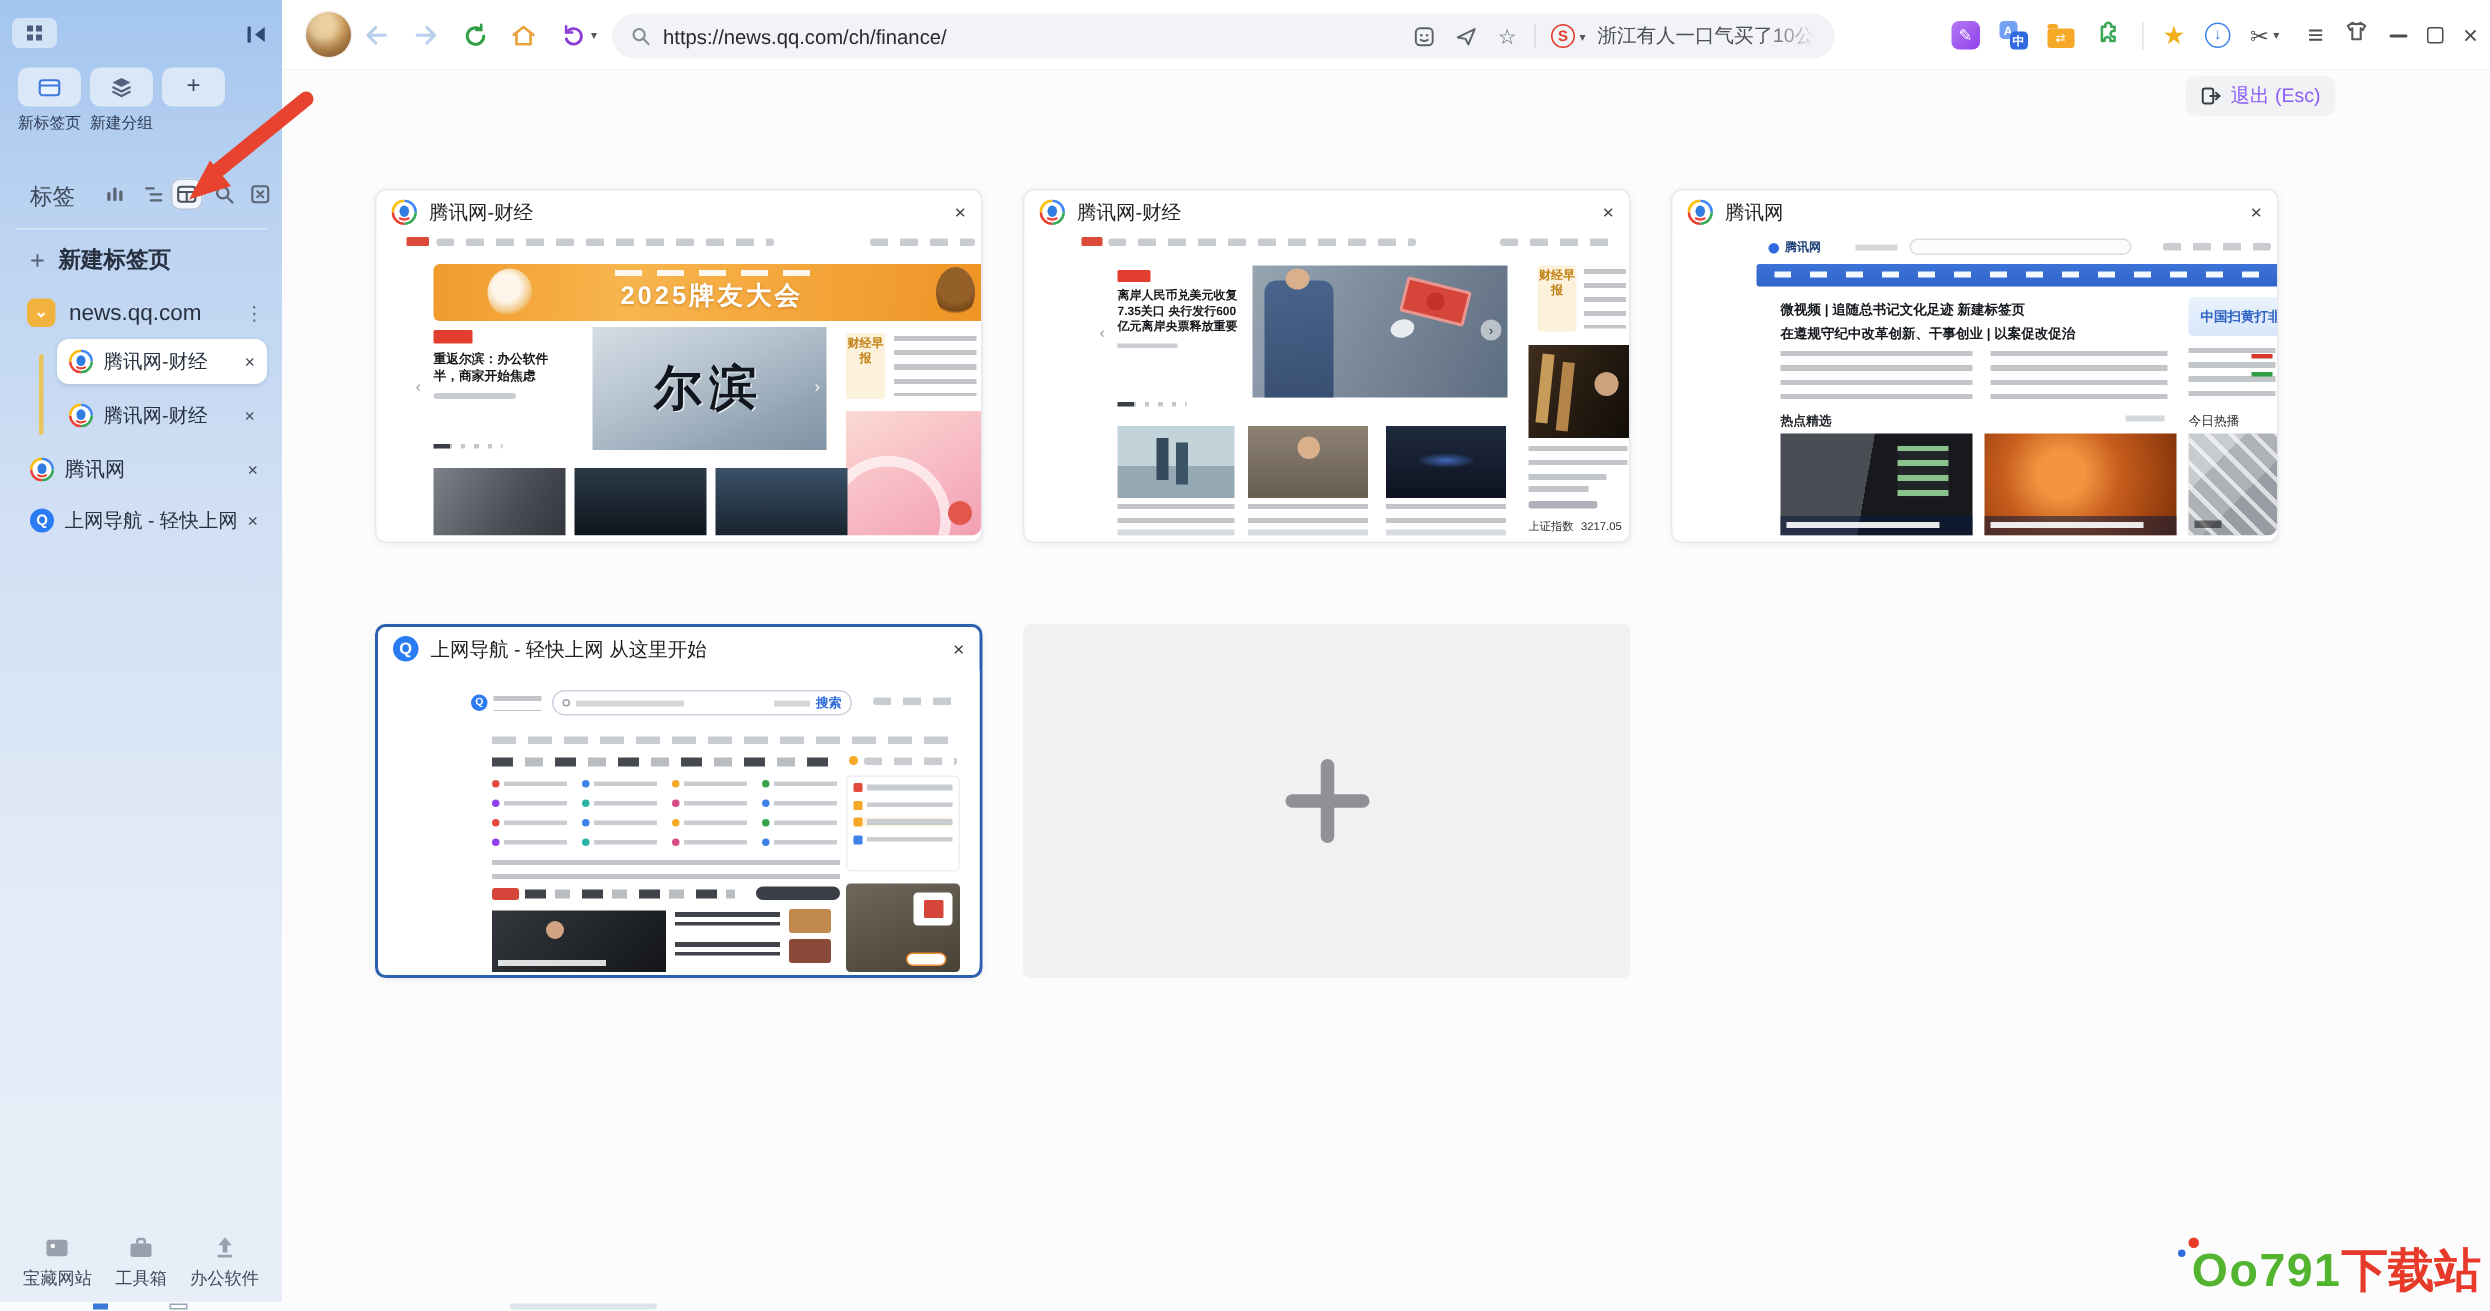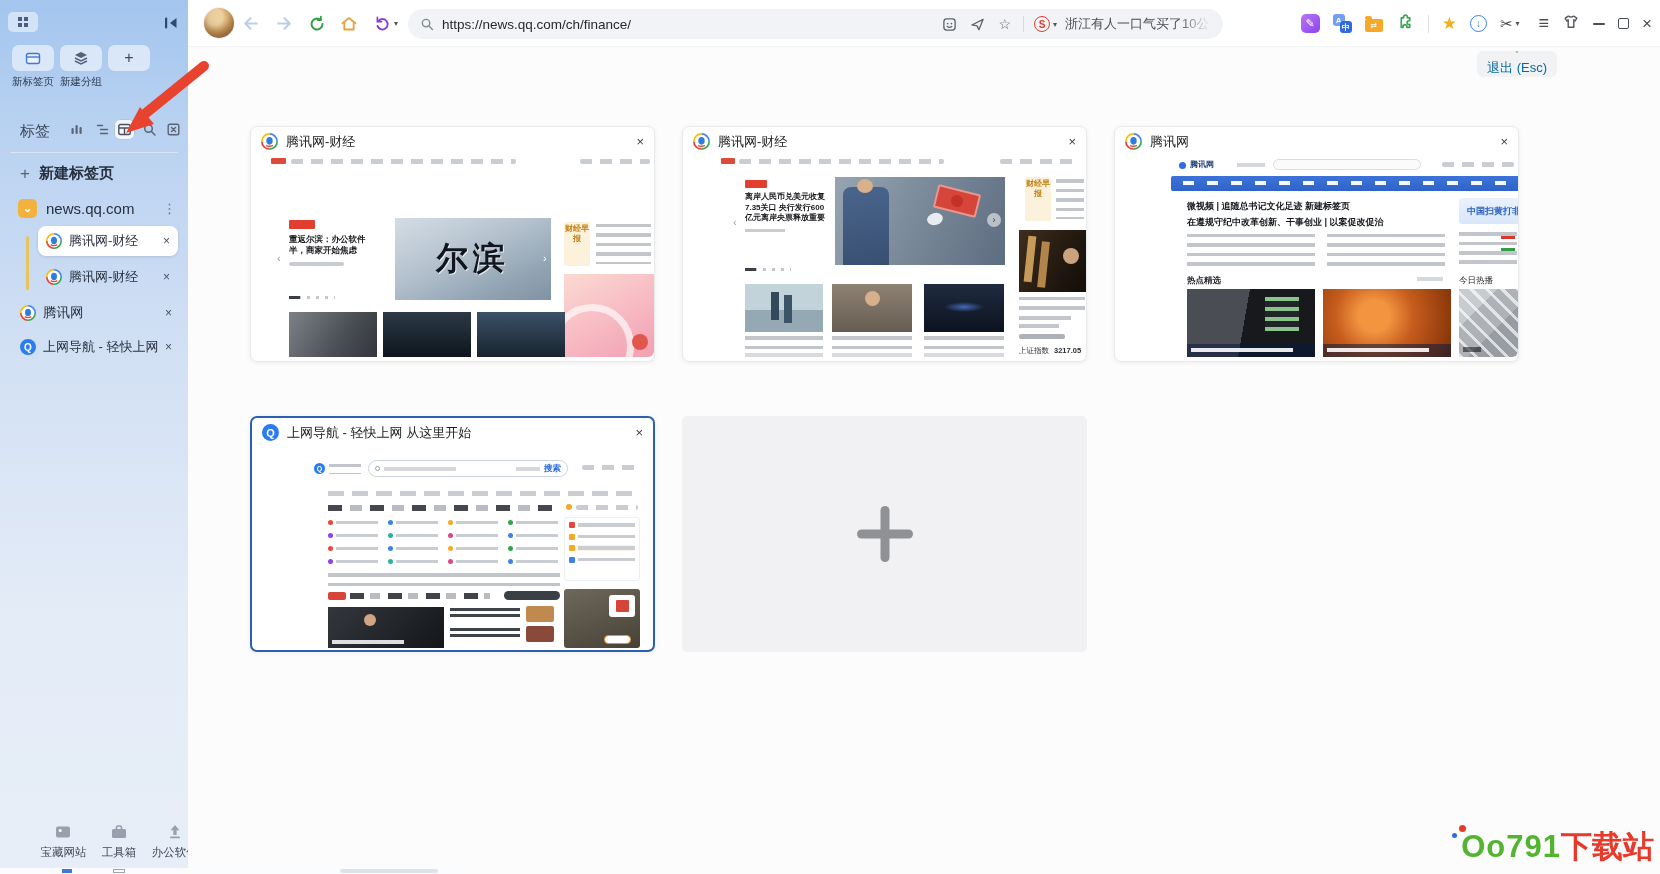--- a/index.html
+++ b/index.html
@@ -36,21 +36,21 @@
   .tab-row { display:flex; align-items:center; height:30px; padding:0 8px; border-radius:8px; }
   .tab-label { font-size:13px; color:#27303f; margin-left:7px; white-space:nowrap; overflow:hidden; text-overflow:ellipsis; flex:1; }
   .tab-close { color:#49505e; font-size:12px; margin-left:6px; }
   .pill-sel { left:38px; top:226px; width:140px; background:#fff; box-shadow:0 1px 3px rgba(40,60,90,.15); }
   .pill-2 { left:38px; top:262px; width:140px; }
   .root-1 { left:12px; top:298px; width:168px; }
   .root-2 { left:12px; top:332px; width:168px; }
   .fav { width:16px; height:16px; flex:0 0 16px; }
   .qfav { width:16px; height:16px; flex:0 0 16px; border-radius:50%; background:#2b7bf3; color:#fff; font-size:10px; font-weight:800;
     display:flex; align-items:center; justify-content:center; }
-  .dock { left:0; bottom:14px; width:188px; display:flex; justify-content:space-evenly;margin-left:25px; }
+  .dock { left:0; bottom:14px; width:188px; display:flex; justify-content:space-evenly; }
   .dock-item { display:flex; flex-direction:column; align-items:center; gap:4px; }
   .dock-label { font-size:11.5px; color:#3f4856; }
   .red-arrow { left:96px; top:50px; width:120px; height:92px; z-index:6; }
 
   
   .topbar { position:absolute; left:188px; top:0; width:1472px; height:47px; background:#fff; border-bottom:1px solid #f2f3f4; }
   .avatar { left:16px; top:8px; width:30px; height:30px; border-radius:50%;
     background:radial-gradient(circle at 35% 30%,#ecd0a0 0 28%,#cf9f60 55%,#8a6334 100%);
     box-shadow:inset 0 -7px 9px rgba(90,50,20,.35), 0 0 0 1px rgba(0,0,0,.05); }
   .navico { top:11px; width:25px; height:25px; display:flex; align-items:center; justify-content:center; }
@@ -84,21 +84,21 @@
   .scissors { display:flex; align-items:center; gap:2px; color:#4a4d52; font-size:15px; }
   .scissors .caret { margin-left:1px; }
   .hamb { font-size:18px; color:#4a4d52; margin-left:6px; }
   .win-min { width:12px; height:2px; background:#4a4d52; border-radius:1px; }
   .win-max { width:11px; height:11px; border:1.6px solid #4a4d52; border-radius:2px; }
   .win-close { font-size:17px; color:#4a4d52; line-height:1; }
 
   
   .overview { position:absolute; left:188px; top:47px; width:1472px; height:827px; background:#fcfcfd; }
   .exit { right:103px; top:4px; height:26px; display:flex; align-items:center; gap:6px; background:#f1f2f4; border:none; border-radius:6px;
-    padding:0 10px; font-size:13px; color:#0369a1; cursor:default; font-family:inherit;flex-direction:column; }
+    padding:0 10px; font-size:13px; color:#8b5cf6; cursor:default; font-family:inherit; }
   .card { width:405px; height:236px; background:#fff; border:1px solid #e8e9eb; border-radius:7px; box-shadow:0 1px 4px rgba(60,64,67,.08); }
   .c1 { left:62px; top:79px; } .c2 { left:494px; top:79px; } .c3 { left:926px; top:79px; }
   .c4 { left:62px; top:369px; border:2px solid #2c5fae; }
   .card-head { height:29px; display:flex; align-items:center; padding:0 10px; gap:8px; }
   .hfav { width:17px; height:17px; flex:0 0 17px; }
   .hqfav { width:17px; height:17px; flex:0 0 17px; border-radius:50%; background:#2b7bf3; color:#fff; font-size:11px; font-weight:800;
     display:flex; align-items:center; justify-content:center; }
   .card-title { font-size:13px; color:#202124; flex:1; white-space:nowrap; overflow:hidden; text-overflow:ellipsis; }
   .card-close { color:#3c4043; font-size:13px; }
   .thumb { position:relative; height:201px; overflow:hidden; border-radius:0 0 6px 6px; background:#fff; }
@@ -179,21 +179,21 @@
   .t2-poster { left:336px; top:74px; width:68px; height:62px; overflow:hidden;
     background:linear-gradient(120deg,#3f2e1e 0%,#241a10 55%,#120d08 100%); }
   .t2-poster::before { content:""; position:absolute; left:7px; top:6px; width:8px; height:46px; background:#c69a58;
     transform:rotate(6deg); box-shadow:14px 4px 0 #b3854a; }
   .t2-poster::after { content:""; position:absolute; right:8px; top:18px; width:16px; height:16px; border-radius:50%; background:#caa27e; }
   .t2-postcap { left:336px; top:141px; width:66px; height:14px; }
   .t2-line { left:336px; top:160px; width:52px; height:3.5px; background:#c2c5ca; }
   .t2-line2 { left:336px; top:168px; width:40px; height:3.5px; background:#c2c5ca; }
   .t2-secbar { left:336px; top:178px; width:46px; height:5px; background:#aeb2b8; border-radius:2px; }
   .t2-stock { left:336px; top:190px; display:flex; gap:5px; align-items:baseline; font-size:7.5px; white-space:nowrap;justify-content:space-between; }
-  .t2-sname { color:#2a2d33; } .t2-sval { color:#2a2d33; font-weight:700; }
+  .t2-sname { color:#2a2d33; } .t2-sval { color:#2a2d33; font-weight:400; }
 
   
   .t3-dot { left:64px; top:6px; width:7px; height:7px; border-radius:50%; background:#2f6ae0; }
   .t3-logo { left:75px; top:3px; font-size:8px; font-weight:800; color:#1b3f77; white-space:nowrap; }
   .t3-tag { left:122px; top:7px; width:28px; height:4px; background:#d4d7db; }
   .t3-search { left:158px; top:3px; width:148px; height:11px; border:1px solid #d9dce0; border-radius:6px; background:#fbfbfc; }
   .t3-hr { right:4px; top:6px; width:72px; }
   .t3-navbar { left:56px; top:20px; right:-6px; height:15px; border-radius:2px; background:linear-gradient(180deg,#3d73d8,#2f63c9); }
   .t3-navbar::after { content:""; position:absolute; left:12px; right:12px; top:5px; height:4px;
     background:repeating-linear-gradient(90deg,rgba(255,255,255,.95) 0 11px,transparent 11px 24px); }
@@ -565,20 +565,26 @@
           <ellipse cx="8" cy="7.4" rx="3" ry="3.6" fill="#2f7de1"></ellipse>
           <path d="M4.8 11.6 Q8 13.5 11.2 11.6" stroke="#ea4335" stroke-width="1.4" fill="none"></path>
           </svg>
         <span class="card-title">腾讯网-财经</span>
         <span class="card-close">×</span>
       </div>
       <div class="thumb">
         <div class="ab t1-logo"></div>
         <div class="ab bars-h t1-nav"></div>
         <div class="ab bars-h t1-nav2"></div>
+        <div class="ab t1-banner">
+          <div class="ab t1-m1"></div>
+          <div class="ab t1-m2"></div>
+          <div class="ab t1-blogo"></div>
+          <div class="t1-banner-text">2025牌友大会</div>
+        </div>
         <div class="ab t1-left">
           <div class="t1-tag"></div>
           <div class="t1-h">重返尔滨：办公软件</div>
           <div class="t1-h">半，商家开始焦虑</div>
           <div class="t1-sub"></div>
         </div>
         <div class="ab t1-pag"></div>
         <span class="ab t1-chl">‹</span>
         <div class="ab t1-hero">
           <span class="t1-hero-text">尔滨</span>

